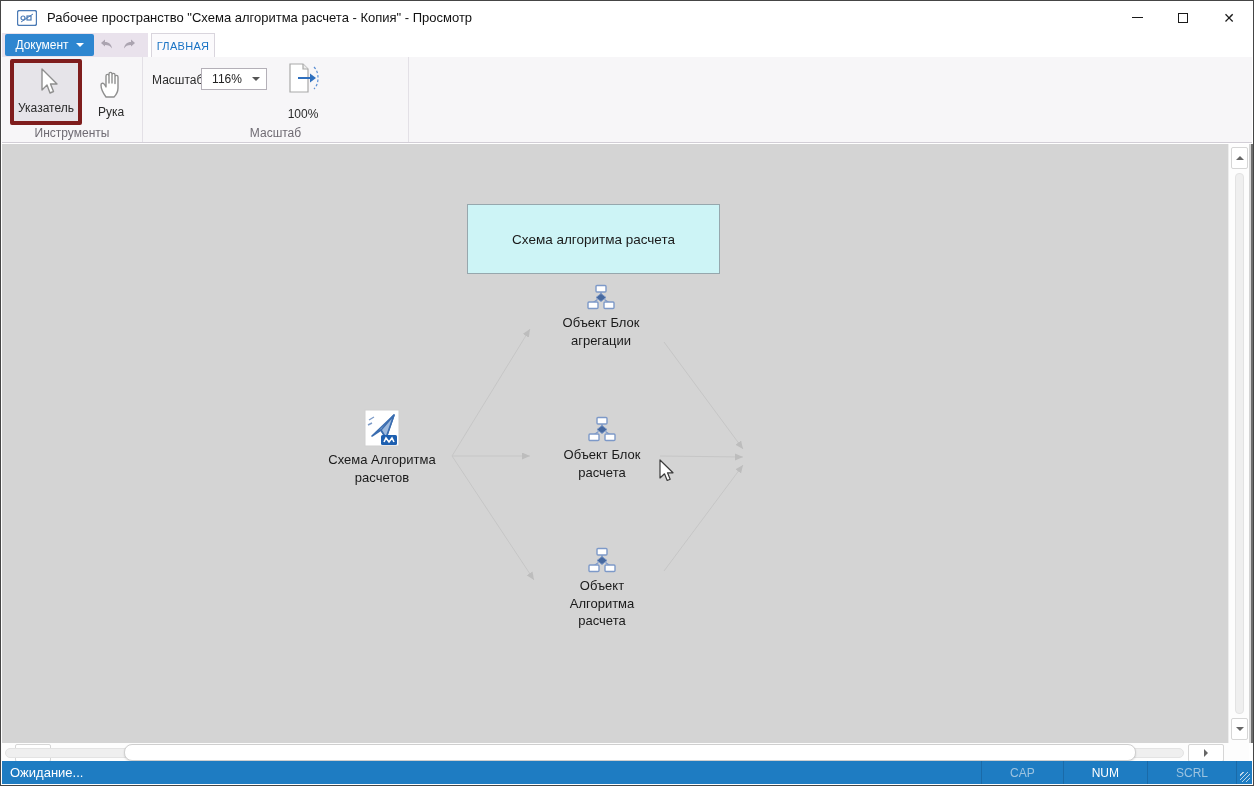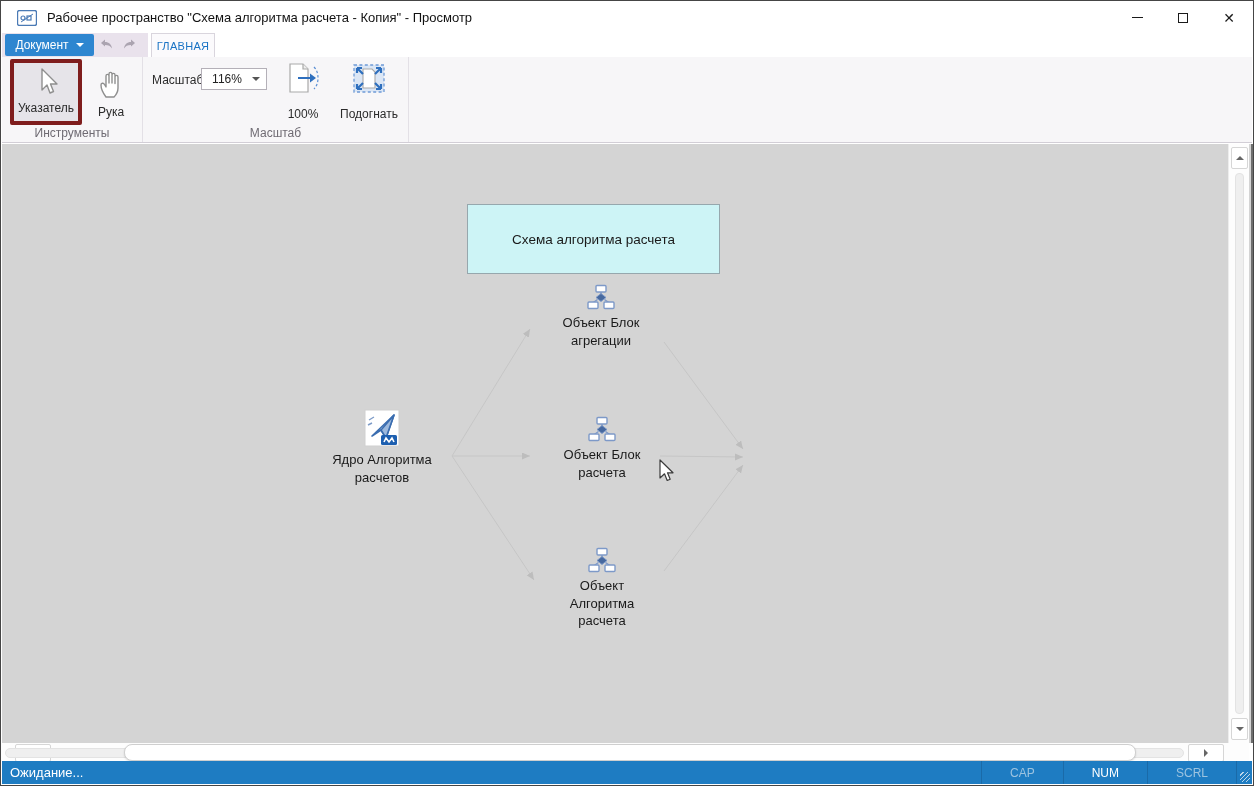--- a/index.html
+++ b/index.html
@@ -167,31 +167,20 @@
         <svg width="36" height="34" viewBox="0 0 36 34">
           <path d="M5,2 L18,2 L23,7 L23,30 L5,30 Z" fill="#fff" stroke="#a9a9a9" stroke-width="1.2"></path>
           <path d="M18,2 L18,7 L23,7" fill="#eee" stroke="#a9a9a9" stroke-width="1.2"></path>
           <path d="M29,5 C32,8 33,12 33,16 C33,20 32,24 29,27" fill="none" stroke="#5b8fd4" stroke-width="1.2" stroke-dasharray="2.5 2"></path>
           <path d="M13,16 L27,16" stroke="#2e6fbe" stroke-width="2"></path>
           <path d="M25,11.5 L31,16 L25,20.5 Z" fill="#2e6fbe"></path>
         </svg>
         <span class="tool-label">100%</span>
       </div>
 
-      <div class="icon-btn btn-fit">
-        <svg width="36" height="34" viewBox="0 0 36 34">
-          <rect x="3" y="3" width="30" height="27" fill="#dbe6f5" stroke="#6f9bd6" stroke-width="1.3" stroke-dasharray="3 2.4"></rect>
-          <path d="M12,7 L21,7 L24,10 L24,26 L12,26 Z" fill="#fff" stroke="#a9a9a9" stroke-width="1.1"></path>
-          <path d="M6,6 L12,12 M6,6 L6,11 M6,6 L11,6" stroke="#2e6fbe" stroke-width="2.2" fill="none"></path>
-          <path d="M30,6 L24,12 M30,6 L30,11 M30,6 L25,6" stroke="#2e6fbe" stroke-width="2.2" fill="none"></path>
-          <path d="M6,27 L12,21 M6,27 L6,22 M6,27 L11,27" stroke="#2e6fbe" stroke-width="2.2" fill="none"></path>
-          <path d="M30,27 L24,21 M30,27 L30,22 M30,27 L25,27" stroke="#2e6fbe" stroke-width="2.2" fill="none"></path>
-        </svg>
-        <span class="tool-label">Подогнать</span>
-      </div>
 
       <div class="rgroup-caption">Масштаб</div>
     </div>
   </div>
 
   <div class="canvas">
 
     <svg class="edges" width="1252" height="599" viewBox="0 0 1252 599">
       <defs>
         <marker id="arrow" markerWidth="9" markerHeight="8" refX="8" refY="3.5" orient="auto">
@@ -226,21 +215,21 @@
 
     <div class="node n-core">
       <svg width="36" height="38" viewBox="0 0 36 38">
         <rect x="1" y="1" width="34" height="36" fill="#fff" stroke="#cfcfcf" stroke-width="1"></rect>
         <path d="M5,11 L10,8 M4,16 L8,14" stroke="#7e9cc8" stroke-width="1.4"></path>
         <path d="M8,27 L30,6 L22,29 L17,21 Z" fill="#fff" stroke="#3a6db0" stroke-width="1.6" stroke-linejoin="round"></path>
         <path d="M30,6 L17,21 L22,29 Z" fill="#9db9dd" stroke="#3a6db0" stroke-width="1.6" stroke-linejoin="round"></path>
         <rect x="17" y="26" width="16" height="10" rx="1.5" fill="#1d5fb0"></rect>
         <path d="M20,33 L22,29 L25,33 L28,29 L30,33" stroke="#fff" stroke-width="1.6" fill="none"></path>
       </svg>
-      <div class="node-label">Ядро Алгоритма
+      <div class="node-label">Схема Алгоритма
 расчетов</div>
     </div>
 
     <div class="node n-calc-block">
       <svg width="30" height="26" viewBox="0 0 30 26">
         <path d="M15,8 L15,11 M11.5,15.5 L6.5,19 M18.5,15.5 L23.5,19" stroke="#7d99c8" stroke-width="1.3" fill="none"></path>
         <rect x="10" y="1.5" width="10" height="6.5" rx="1" fill="#fff" stroke="#7d99c8" stroke-width="1.4"></rect>
         <path d="M15,9.5 L20,13.5 L15,17.5 L10,13.5 Z" fill="#47699f" stroke="#7d99c8" stroke-width="1"></path>
         <rect x="2" y="18" width="10" height="6.5" rx="1" fill="#fff" stroke="#7d99c8" stroke-width="1.4"></rect>
         <rect x="18" y="18" width="10" height="6.5" rx="1" fill="#fff" stroke="#7d99c8" stroke-width="1.4"></rect>

